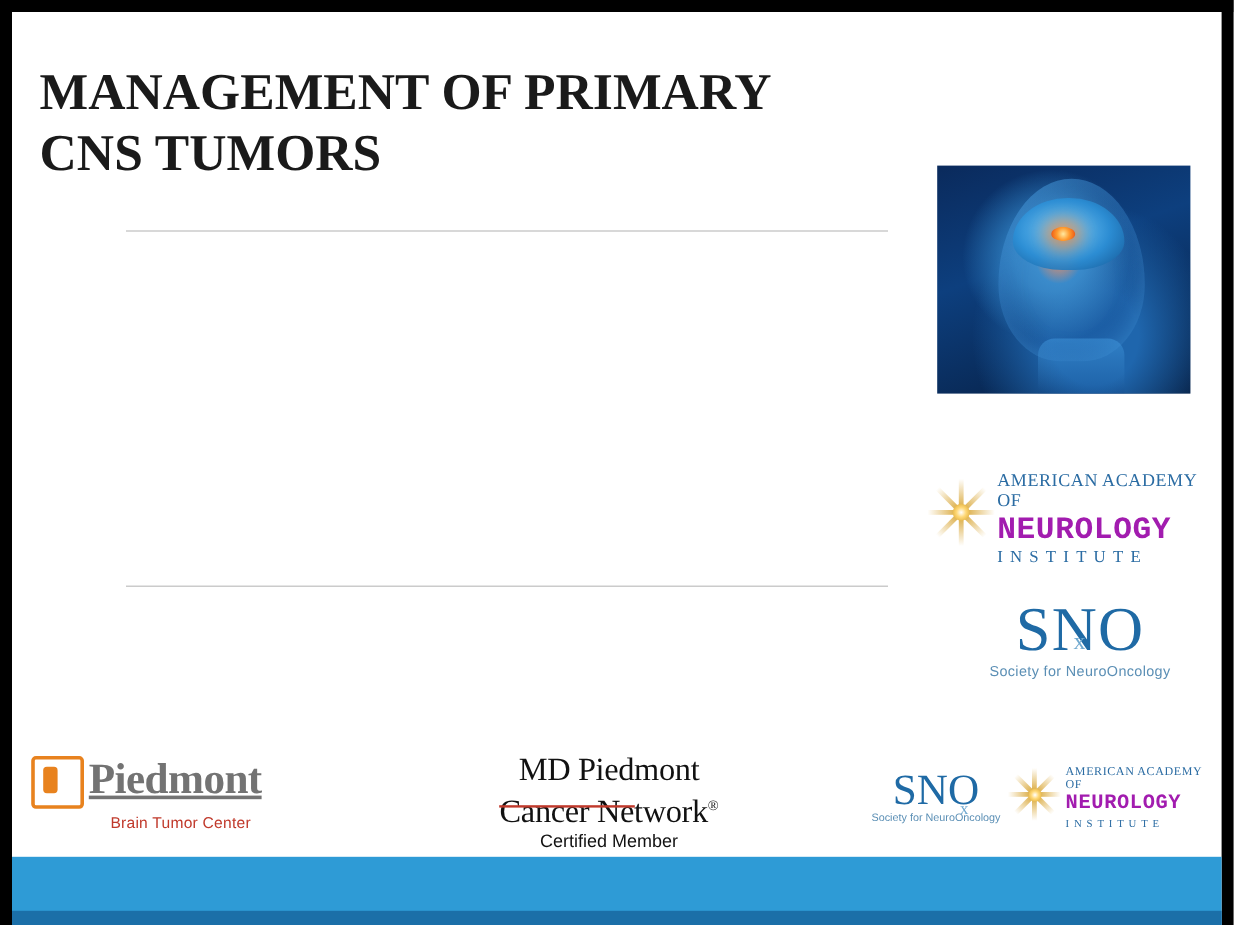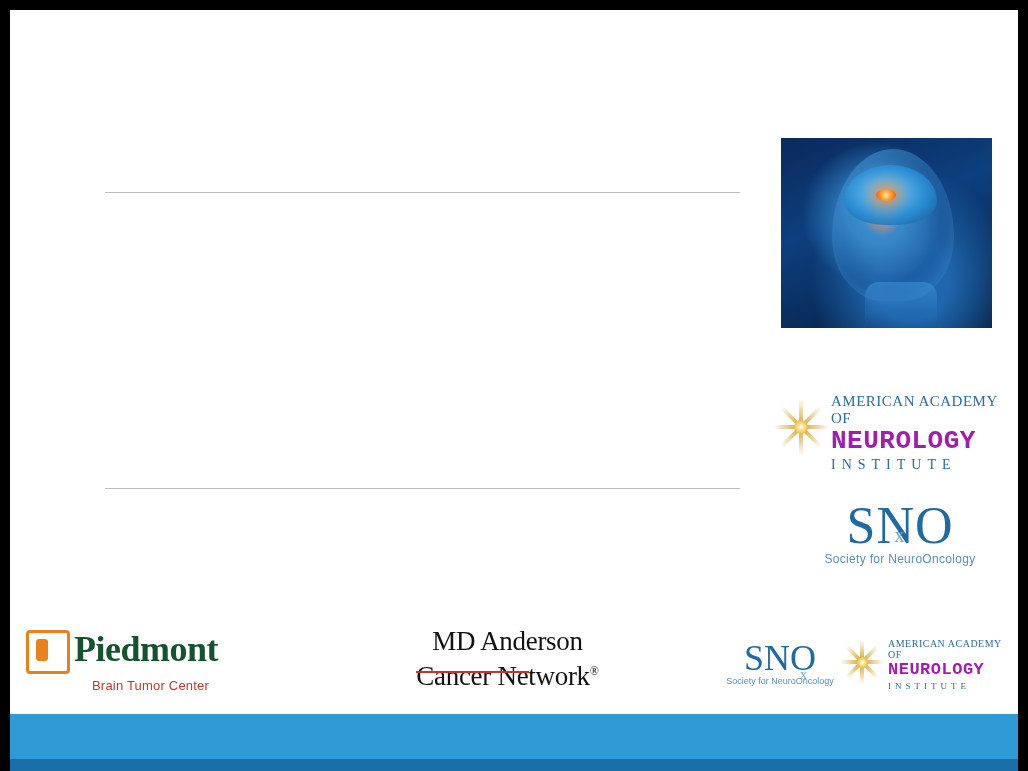--- a/index.html
+++ b/index.html
@@ -259,22 +259,23 @@
     background: #e8821e;
     border-radius: 3px;
   }
   .piedmont-logo .word {
     position: absolute;
     left: 52px;
     top: 0px;
     font-family: "Liberation Serif", serif;
     font-size: 36px;
     font-weight: bold;
-    color: #14532d;
+    color: #737373;
     letter-spacing: -0.5px;
+    text-decoration: underline;
   }
   .piedmont-logo .sub {
     position: absolute;
     left: 70px;
     top: 50px;
     font-family: "Liberation Sans", sans-serif;
     font-size: 13px;
     font-weight: normal;
     color: #c0392b;
     letter-spacing: 0.2px;
@@ -393,20 +394,21 @@
 </style>
 </head>
 <body>
 
 <div class="slide">
 
   <div class="edge-top"></div>
   <div class="edge-left"></div>
   <div class="edge-right"></div>
 
+  <div class="title">MANAGEMENT OF PRIMARY CNS TUMORS</div>
 
   <div class="rule-top"></div>
 
 
   <div class="rule-bottom"></div>
 
   <div class="brain-img">
     <div class="head"></div>
     <div class="brain"></div>
     <div class="tumor"></div>
@@ -435,25 +437,26 @@
     <div class="sno-sub">Society for NeuroOncology</div>
   </div>
 
   <div class="piedmont-logo">
     <div class="mark"></div>
     <div class="word">Piedmont</div>
     <div class="sub">Brain Tumor Center</div>
   </div>
 
   <div class="mda-logo">
-    <div class="l1">MD Anderson</div>
+    <div class="l1">MD Piedmont</div>
     <div class="l2">
       <span>Cancer Network</span><span style="font-size:12px;vertical-align:super;">®</span>
       <span class="strike"></span>
     </div>
+    <div class="l3">Certified Member</div>
   </div>
 
   <div class="sno-bottom">
     <div class="sno-mark">
       <span>SNO</span><span class="x-mark">x</span>
     </div>
     <div class="sno-sub">Society for NeuroOncology</div>
   </div>
 
   <div class="aan-bottom">

